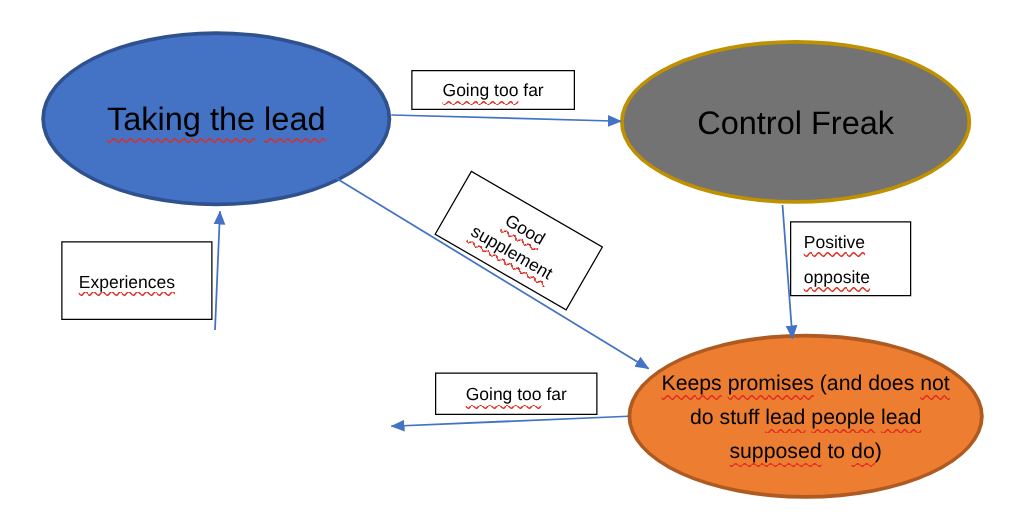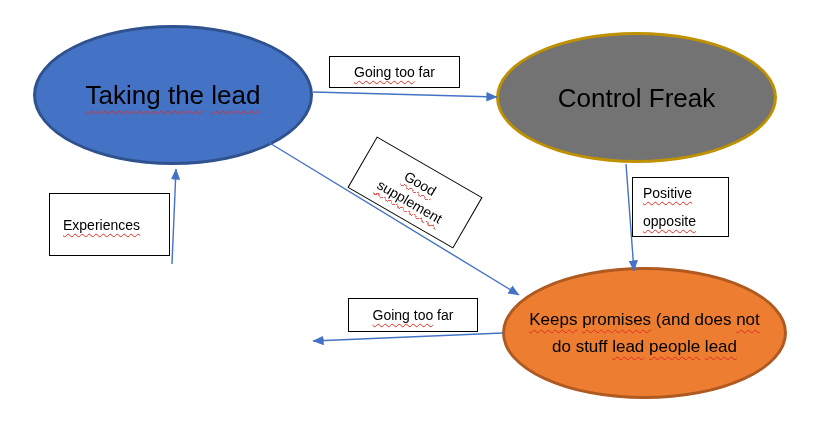--- a/index.html
+++ b/index.html
@@ -80,20 +80,21 @@
   </div>
 
   <div class="node node-control" style="background-color: #737373; border-color: rgb(191, 144, 0);">
     <div class="node-line-big"><span>Control Freak</span></div>
   </div>
 
 
   <div class="node node-keeps" style="background-color: rgb(237, 125, 49); border-color: rgb(174, 90, 33);">
     <div class="node-line-small"><span class="sq">Keeps</span><span> </span><span class="sq">promises</span><span> (and does </span><span class="sq">not</span></div>
     <div class="node-line-small"><span>do stuff </span><span class="sq">lead</span><span> </span><span class="sq">people</span><span> </span><span class="sq">lead</span></div>
+    <div class="node-line-small"><span class="sq">supposed</span><span> to </span><span class="sq">do</span><span>)</span></div>
   </div>
 
   <div class="lbl lbl-going-top">
     <div class="lbl-line"><span class="sq">Going too</span><span> far</span></div>
   </div>
 
   <div class="lbl lbl-good">
     <div class="lbl-line"><span class="sq">Good</span></div>
     <div class="lbl-line"><span class="sq">supplement</span></div>
   </div>

